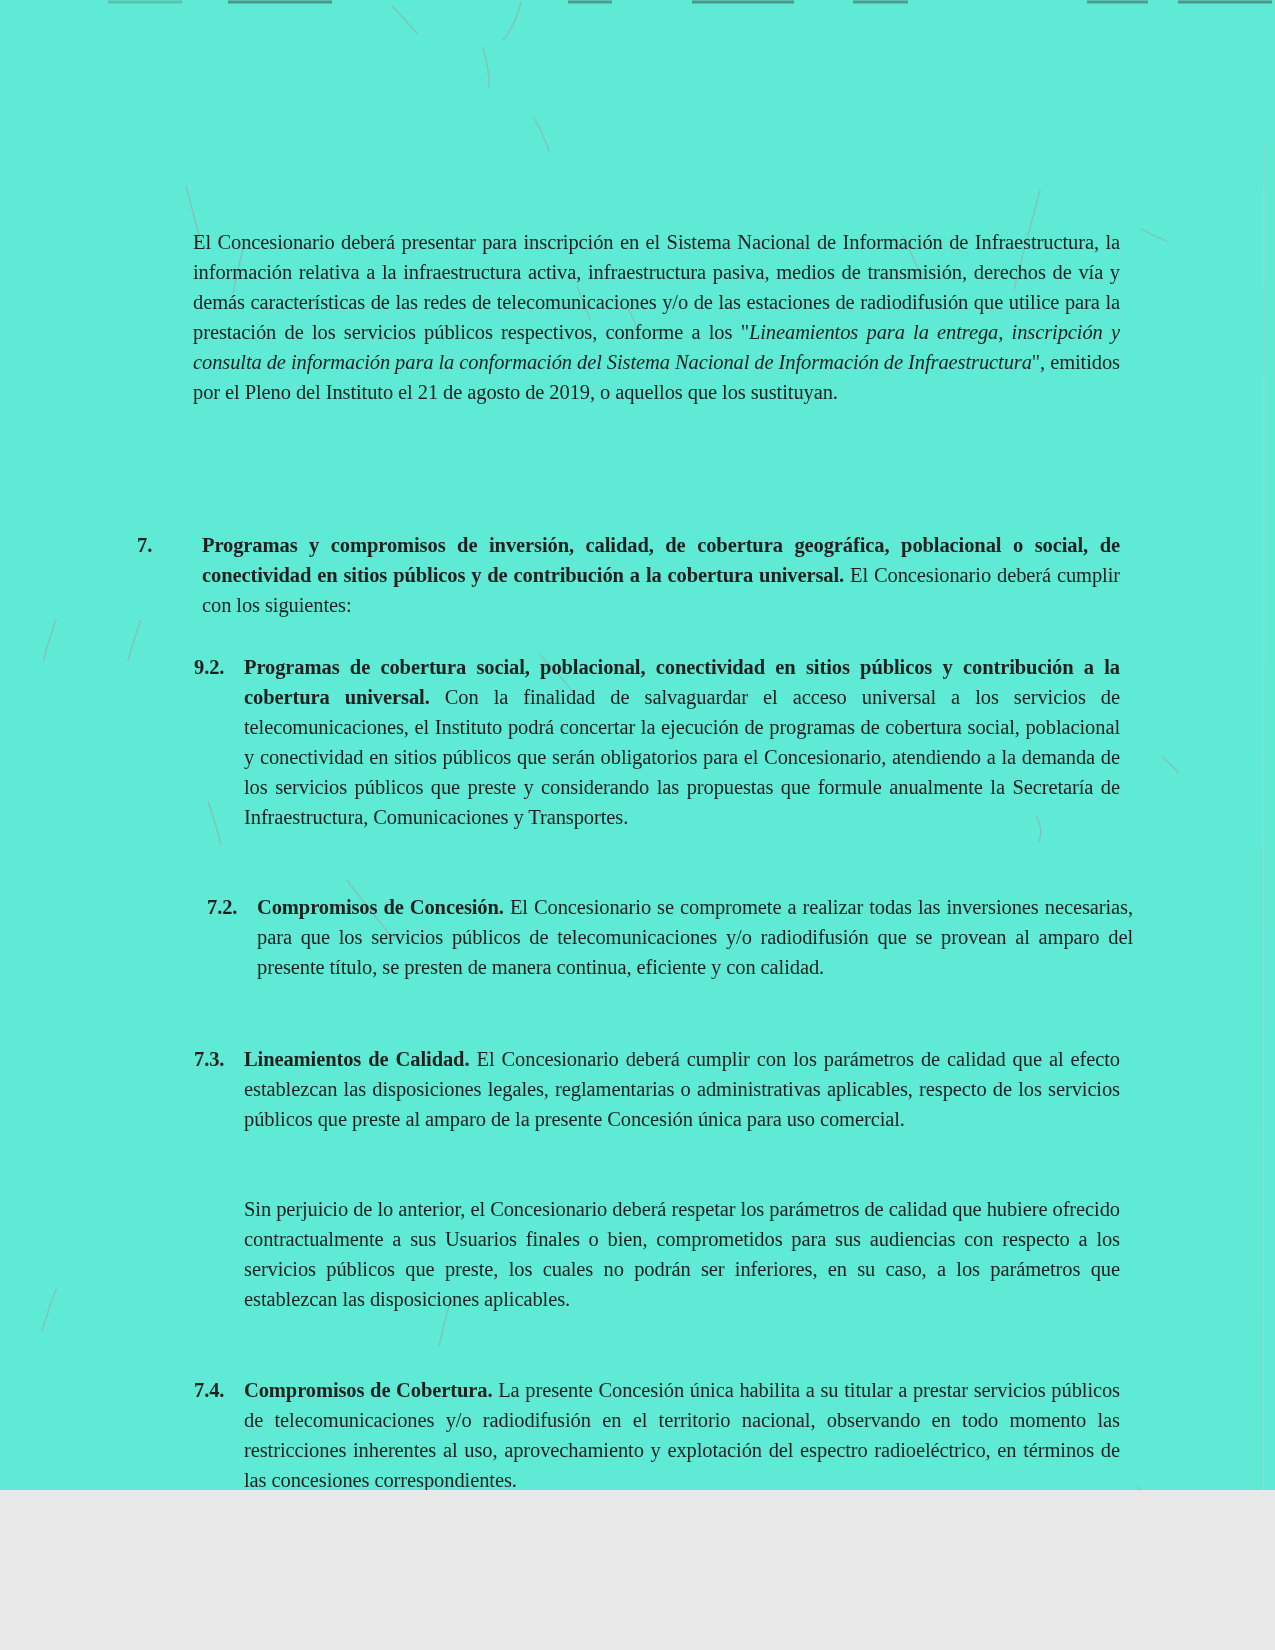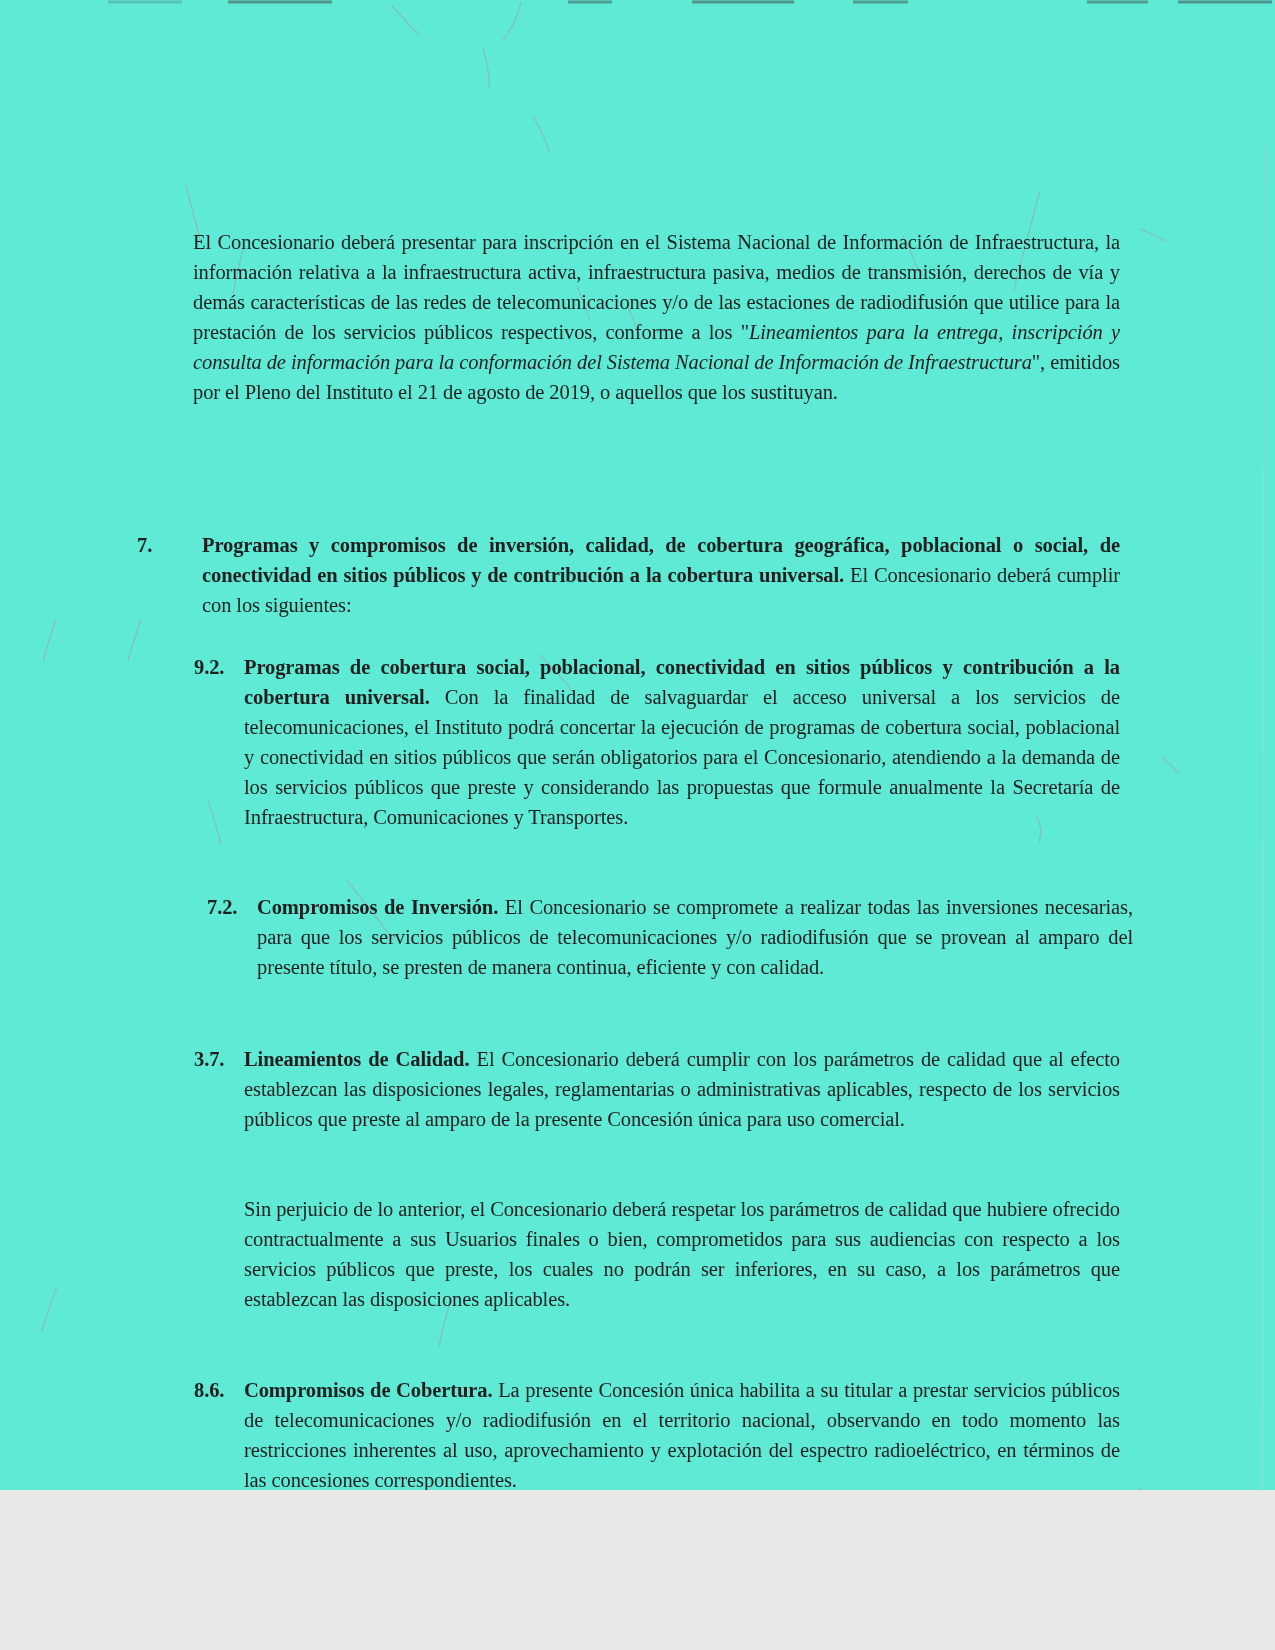--- a/index.html
+++ b/index.html
@@ -101,35 +101,35 @@
   <div class="blk sub sub71">
     <span class="num">9.2.</span>
     <div class="txt">
       <span class="bold">Programas de cobertura social, poblacional, conectividad en sitios públicos y contribución a la cobertura universal.</span><span> Con la finalidad de salvaguardar el acceso universal a los servicios de telecomunicaciones, el Instituto podrá concertar la ejecución de programas de cobertura social, poblacional y conectividad en sitios públicos que serán obligatorios para el Concesionario, atendiendo a la demanda de los servicios públicos que preste y considerando las propuestas que formule anualmente la Secretaría de Infraestructura, Comunicaciones y Transportes.</span>
     </div>
   </div>
 
   <div class="blk sub sub72">
     <span class="num">7.2.</span>
     <div class="txt">
-      <span class="bold">Compromisos de Inversión.</span><span> El Concesionario se compromete a realizar todas las inversiones necesarias, para que los servicios públicos de telecomunicaciones y/o radiodifusión que se provean al amparo del presente título, se presten de manera continua, eficiente y con calidad.</span>
+      <span class="bold">Compromisos de Concesión.</span><span> El Concesionario se compromete a realizar todas las inversiones necesarias, para que los servicios públicos de telecomunicaciones y/o radiodifusión que se provean al amparo del presente título, se presten de manera continua, eficiente y con calidad.</span>
     </div>
   </div>
 
   <div class="blk sub sub73">
-    <span class="num">3.7.</span>
+    <span class="num">7.3.</span>
     <div class="txt">
       <span class="bold">Lineamientos de Calidad.</span><span> El Concesionario deberá cumplir con los parámetros de calidad que al efecto establezcan las disposiciones legales, reglamentarias o administrativas aplicables, respecto de los servicios públicos que preste al amparo de la presente Concesión única para uso comercial.</span>
     </div>
   </div>
 
   <div class="blk para2">Sin perjuicio de lo anterior, el Concesionario deberá respetar los parámetros de calidad que hubiere ofrecido contractualmente a sus Usuarios finales o bien, comprometidos para sus audiencias con respecto a los servicios públicos que preste, los cuales no podrán ser inferiores, en su caso, a los parámetros que establezcan las disposiciones aplicables.</div>
 
   <div class="blk sub sub74">
-    <span class="num">8.6.</span>
+    <span class="num">7.4.</span>
     <div class="txt">
       <span class="bold">Compromisos de Cobertura.</span><span> La presente Concesión única habilita a su titular a prestar servicios públicos de telecomunicaciones y/o radiodifusión en el territorio nacional, observando en todo momento las restricciones inherentes al uso, aprovechamiento y explotación del espectro radioeléctrico, en términos de las concesiones correspondientes.</span>
     </div>
   </div>
 
   <div class="footer">Página 4 de 8</div>
 
 </div>
 
 </body></html>

